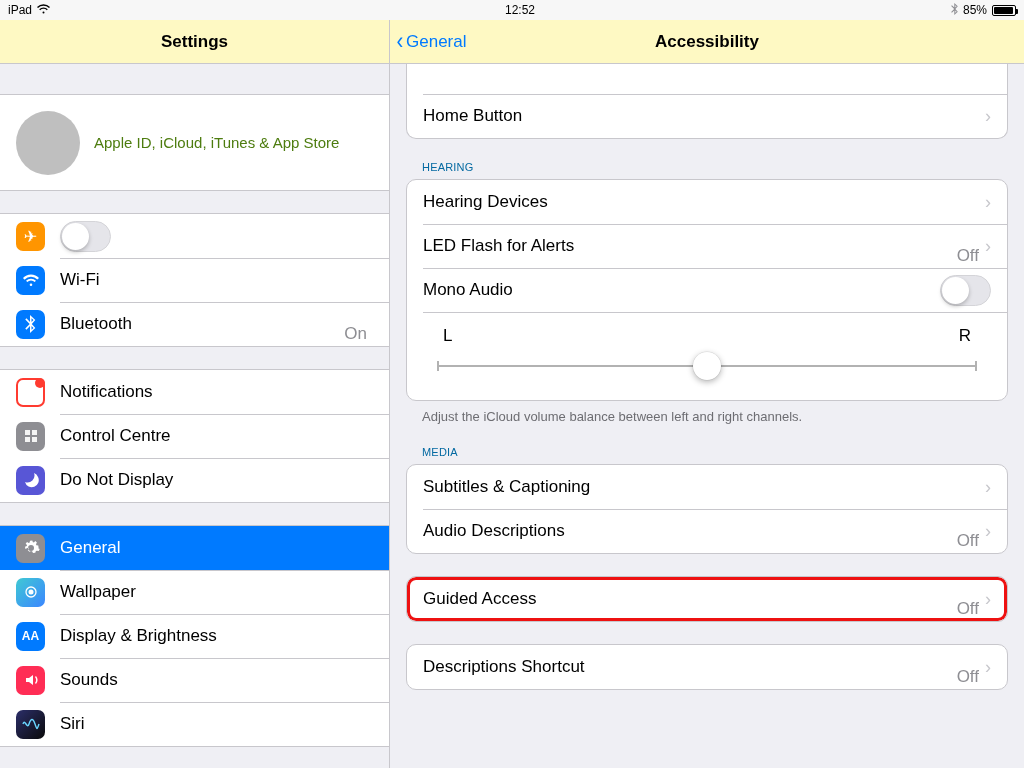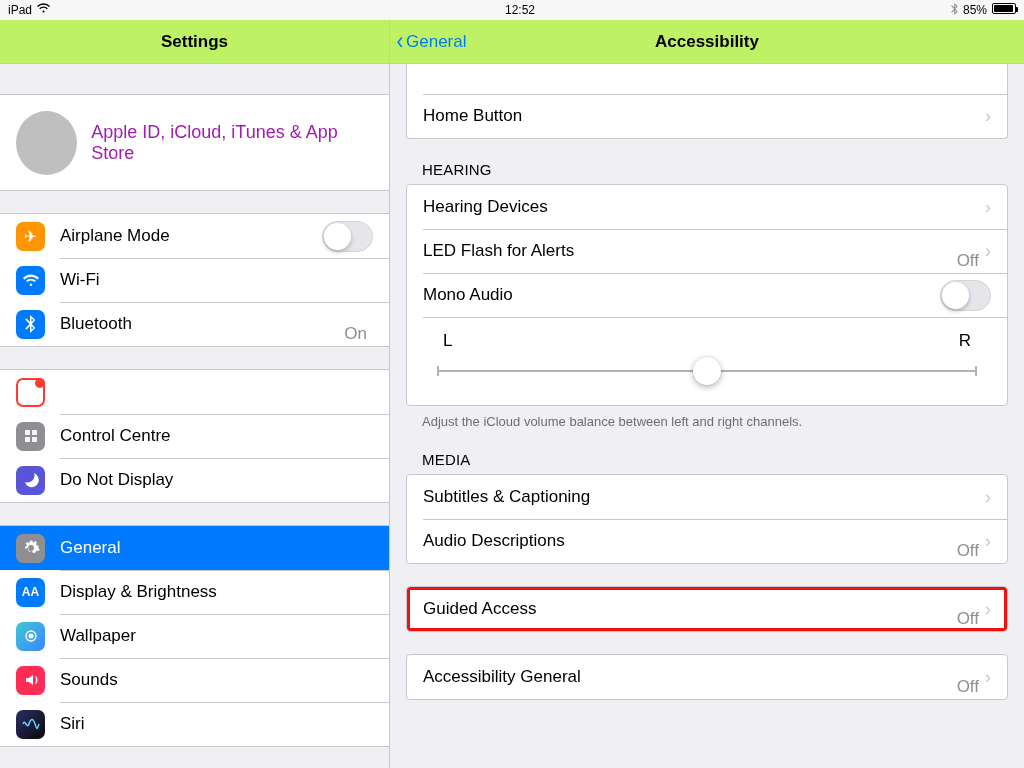--- a/index.html
+++ b/index.html
@@ -1,46 +1,46 @@
 <!DOCTYPE html>
 <html><head>
 <meta charset="utf-8">
 <style>
   * { box-sizing: border-box; margin: 0; padding: 0; }
   html, body { width: 1024px; height: 768px; overflow: hidden; font-family: -apple-system, "Helvetica Neue", Helvetica, Arial, sans-serif; }
   body { background: #efeff4; color: #000; font-size: 17px; }
 
   
   .status-bar { height: 20px; width: 100%; display: flex; align-items: center; justify-content: space-between; padding: 0 8px; font-size: 12px; background: #f7f7f7; }
-  .status-left, .status-right { display: flex; align-items: flex-start; gap: 5px; }
+  .status-left, .status-right { display: flex; align-items: center; gap: 5px; }
   .status-center { position: absolute; width: 100%; text-align: center; font-size: 12px; pointer-events:none; }
   .wifi-glyph, .bt-glyph { font-size: 11px; }
   .battery {
     width: 24px; height: 11px; border: 1px solid #000; border-radius: 2px; position: relative;
   }
   .battery::after { content:""; position:absolute; right:-3px; top:3px; width:2px; height:5px; background:#000; border-radius:0 1px 1px 0; }
   .battery .fill { position:absolute; left:1px; top:1px; bottom:1px; width:85%; background:#000; border-radius:1px; }
 
   
   .panels { display: flex; height: calc(100% - 20px); }
   .sidebar { width: 390px; border-right: 1px solid #c8c7cc; background: #efeff4; display:flex; flex-direction:column; }
   .detail  { flex: 1; background: #efeff4; display:flex; flex-direction:column; }
 
   
-  .navbar { height: 44px; display:flex; align-items:center; justify-content:center; position:relative; background:#bef264; border-bottom:1px solid #c8c7cc; }
+  .navbar { height: 44px; display:flex; align-items:center; justify-content:center; position:relative; background:#fef9c3; border-bottom:1px solid #c8c7cc; }
   .navbar .title { font-weight:600; font-size:17px; }
   .navbar .back { position:absolute; left:6px; top:0; height:44px; display:flex; align-items:center; color:#007aff; font-size:17px; gap:2px; cursor:pointer; }
   .navbar .back .chev { font-size:24px; line-height:1; transform: scaleX(0.85) translateY(-1px); }
 
   
   .sidebar-scroll, .detail-scroll { flex:1; overflow:hidden; }
 
   
   .group { margin-top: 22px; }
-  .group-header { font-size: 15px; color:#000000; padding: 0 16px 6px; text-transform: uppercase; letter-spacing:0.2px; }
+  .group-header { font-size: 11px; color:#0369a1; padding: 0 16px 6px; text-transform: uppercase; letter-spacing:0.2px; }
   .group-footer { font-size: 13px; color:#6d6d72; padding: 8px 16px 0; }
   .cells { background:#fff; border-top:1px solid #c8c7cc; border-bottom:1px solid #c8c7cc; }
   .cell { min-height:44px; display:flex; align-items:center; padding:0 16px; position:relative; }
   .cell + .cell::before {
     content:""; position:absolute; left:16px; right:0; top:0; height:1px; background:#c8c7cc;
   }
   .cell .icon-slot { width:29px; height:29px; border-radius:7px; margin-right:15px; display:flex; align-items:center; justify-content:center; flex-shrink:0; color:#fff; font-size:16px; }
   .cell .label { flex:1; }
   .cell .value { color:#8e8e93; margin-right:6px;margin-top:20px; }
   .cell .disclosure { color:#c7c7cc; font-size:18px; }
@@ -62,24 +62,24 @@
   .slider-track { position:relative; height:28px; display:flex; align-items:center; }
   .slider-line { height:2px; background:#b2b2b2; width:100%; position:relative; }
   .slider-line::before, .slider-line::after { content:""; position:absolute; width:2px; height:10px; background:#b2b2b2; top:-4px; }
   .slider-line::before { left:0; }
   .slider-line::after { right:0; }
   .slider-knob { position:absolute; width:28px; height:28px; border-radius:50%; background:#fff; box-shadow:0 2px 6px rgba(0,0,0,0.3), 0 0 0 0.5px rgba(0,0,0,0.1); top:0; left:calc(50% - 14px); }
 
   
   .appleid-cell { height:95px; padding:12px 16px; }
   .avatar { width:64px; height:64px; border-radius:50%; background:#bfbfbf; margin-right:14px; }
-  .appleid-text { font-size:18px; color:#a21caf; }
-
-  
-  .detail .cells { margin:0 16px; border:1px solid #c8c7cc; border-radius:4px; overflow:hidden; }
+  .appleid-text { font-size:15px; color:#4d7c0f; }
+
+  
+  .detail .cells { margin:0 16px; border:1px solid #c8c7cc; border-radius:10px; overflow:hidden; }
   .detail .cell + .cell::before { left:16px; }
   .detail .group-header, .detail .group-footer { padding-left:32px; padding-right:32px; }
 
   .highlight-red { box-shadow: 0 0 0 3px #e11 inset; border-radius:10px; }
 
   
   .bg-orange{background:#ff9500;} .bg-blue{background:#007aff;} .bg-gray{background:#8e8e93;}
   .bg-red{background:#ff3b30;}
   .bg-pink{background:#ff2d55;} .bg-indigo{background:#5856d6;}
 
@@ -127,21 +127,20 @@
             <div class="avatar"></div>
             <div class="appleid-text">Apple ID, iCloud, iTunes &amp; App Store</div>
           </div>
         </div>
       </div>
 
       <div class="group">
         <div class="cells">
           <div class="cell with-icon">
             <div class="icon-slot bg-orange">✈</div>
-            <div class="label">Airplane Mode</div>
             <div class="switch">
                 <div class="knob"></div>
               </div>
           </div>
           <div class="cell with-icon">
             <div class="icon-slot bg-blue">
               <svg width="18" height="14" viewBox="0 0 18 14">
                   <path fill="#fff" d="M9 13a1.3 1.3 0 100-2.6A1.3 1.3 0 009 13zm-3.7-3.9a5.2 5.2 0 017.4 0l1.3-1.3a7 7 0 00-10 0L5.3 9zm-2.6-2.7a8.9 8.9 0 0112.6 0L17 5a10.7 10.7 0 00-16 0l1.3 1.4z"></path>
                 </svg>
             </div>
@@ -159,20 +158,21 @@
           </div>
         </div>
       </div>
 
       <div class="group">
         <div class="cells">
           <div class="cell with-icon">
             <div class="icon-slot bg-red" style="position:relative;border:2px solid #ff3b30;background:#fff;">
                 <span style="position:absolute;right:-2px;top:-2px;width:10px;height:10px;border-radius:50%;background:#ff3b30;"></span>
               </div>
+            <div class="label">Notifications</div>
           </div>
           <div class="cell with-icon">
             <div class="icon-slot bg-gray">
               <svg width="18" height="18" viewBox="0 0 18 18">
                   <path fill="#fff" d="M3 3h5v5H3zM10 3h5v5h-5zM3 10h5v5H3zM10 10h5v5h-5z" opacity="0.9"></path>
                 </svg>
             </div>
             <div class="label">Control Centre</div>
           </div>
           <div class="cell with-icon">
@@ -190,31 +190,31 @@
         <div class="cells">
           <div class="cell with-icon selected">
             <div class="icon-slot bg-gray">
               <svg width="18" height="18" viewBox="0 0 18 18">
                   <path fill="#fff" d="M9 6a3 3 0 100 6 3 3 0 000-6zm7 3l1.7.9-.9 2.2-1.9-.3a7 7 0 01-1 .1l-.6 1.8-2.3.3-.9-1.7a7 7 0 01-1-.4l-1.7.9-1.6-1.6.9-1.7a7 7 0 01-.4-1L3.4 10 3 7.7l1.8-.6c0-.3.1-.7.2-1l-1.3-1.4L5 3l1.7.9c.3-.2.6-.3 1-.4L8 1.7l2.3-.3.6 1.8c.3 0 .7.1 1 .2L13.3 2l1.6 1.6-.9 1.7c.2.3.3.6.4 1l1.9.3.3 2.3L15 9z"></path>
                 </svg>
             </div>
             <div class="label">General</div>
           </div>
           <div class="cell with-icon">
-            <div class="icon-slot bg-blue" style="font-weight:700;font-size:12px;">AA</div>
-            <div class="label">Display &amp; Brightness</div>
-          </div>
-          <div class="cell with-icon">
             <div class="icon-slot wallpaper-icon">
               <svg width="18" height="18" viewBox="0 0 18 18">
                   <circle cx="9" cy="9" r="5" fill="none" stroke="#fff" stroke-width="1.3"></circle>
                   <circle cx="9" cy="9" r="2.5" fill="#fff"></circle>
                 </svg>
             </div>
             <div class="label">Wallpaper</div>
+          </div>
+          <div class="cell with-icon">
+            <div class="icon-slot bg-blue" style="font-weight:700;font-size:12px;">AA</div>
+            <div class="label">Display &amp; Brightness</div>
           </div>
           <div class="cell with-icon">
             <div class="icon-slot bg-pink">
               <svg width="16" height="16" viewBox="0 0 16 16">
                   <path fill="#fff" d="M3 6v4h3l4 3V3L6 6H3zm9-1a5 5 0 010 6l1 1a6.4 6.4 0 000-8l-1 1z"></path>
                 </svg>
             </div>
             <div class="label">Sounds</div>
           </div>
           <div class="cell with-icon">
@@ -305,21 +305,21 @@
             <div class="label">Guided Access</div>
             <div class="value">Off</div>
             <span class="disclosure chevron-right"></span>
           </div>
         </div>
       </div>
 
       <div class="group" style="margin-bottom:24px;">
         <div class="cells">
           <div class="cell">
-            <div class="label">Accessibility General</div>
+            <div class="label">Descriptions Shortcut</div>
             <div class="value">Off</div>
             <span class="disclosure chevron-right"></span>
           </div>
         </div>
       </div>
 
     </div>
   </div>
 
 </div>

